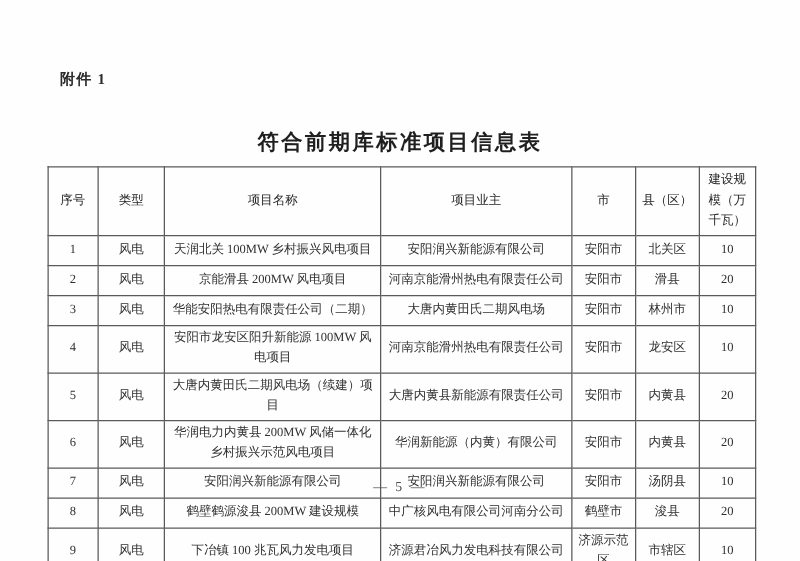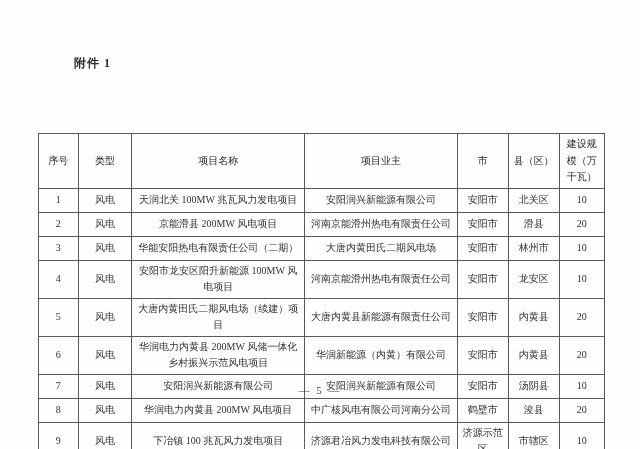--- a/index.html
+++ b/index.html
@@ -21,21 +21,20 @@
     background: #fefefe;
   }
   .attachment {
     position: absolute;
     left: 48px;
     top: 55px;
     font-size: 12px;
     font-weight: bold;
     letter-spacing: 1px;
     color: #2b2b2b;
-    margin-left: 26px;
   }
   .title {
     position: absolute;
     left: 0;
     right: 0;
     top: 102px;
     text-align: center;
     font-size: 17px;
     font-weight: bold;
     letter-spacing: 2px;
@@ -79,20 +78,21 @@
     letter-spacing: 2px;
   }
 </style>
 </head>
 <body>
 
 <div class="doc">
 
   <div class="attachment">附件 1</div>
 
+  <div class="title">符合前期库标准项目信息表</div>
 
   <table class="project-table">
     <colgroup>
       <col style="width:7%">
       <col style="width:9.5%">
       <col style="width:30.5%">
       <col style="width:27%">
       <col style="width:9%">
       <col style="width:9%">
       <col style="width:8%">
@@ -105,21 +105,21 @@
         <th>项目业主</th>
         <th>市</th>
         <th>县（区）</th>
         <th>建设规模（万千瓦）</th>
       </tr>
     </thead>
     <tbody>
         <tr>
           <td>1</td>
           <td>风电</td>
-          <td>天润北关 100MW 兆瓦风力发电项目</td>
+          <td>天润北关 100MW 乡村振兴风电项目</td>
           <td>安阳润兴新能源有限公司</td>
           <td>安阳市</td>
           <td>北关区</td>
           <td>10</td>
         </tr>
         <tr>
           <td>2</td>
           <td>风电</td>
           <td>京能滑县 200MW 风电项目</td>
           <td>河南京能滑州热电有限责任公司</td>
@@ -168,21 +168,21 @@
           <td>风电</td>
           <td>安阳润兴新能源有限公司</td>
           <td>安阳润兴新能源有限公司</td>
           <td>安阳市</td>
           <td>汤阴县</td>
           <td>10</td>
         </tr>
         <tr>
           <td>8</td>
           <td>风电</td>
-          <td>华润电力内黄县 200MW 风电项目</td>
+          <td>鹤壁鹤源浚县 200MW 建设规模</td>
           <td>中广核风电有限公司河南分公司</td>
           <td>鹤壁市</td>
           <td>浚县</td>
           <td>20</td>
         </tr>
         <tr>
           <td>9</td>
           <td>风电</td>
           <td>下冶镇 100 兆瓦风力发电项目</td>
           <td>济源君冶风力发电科技有限公司</td>

